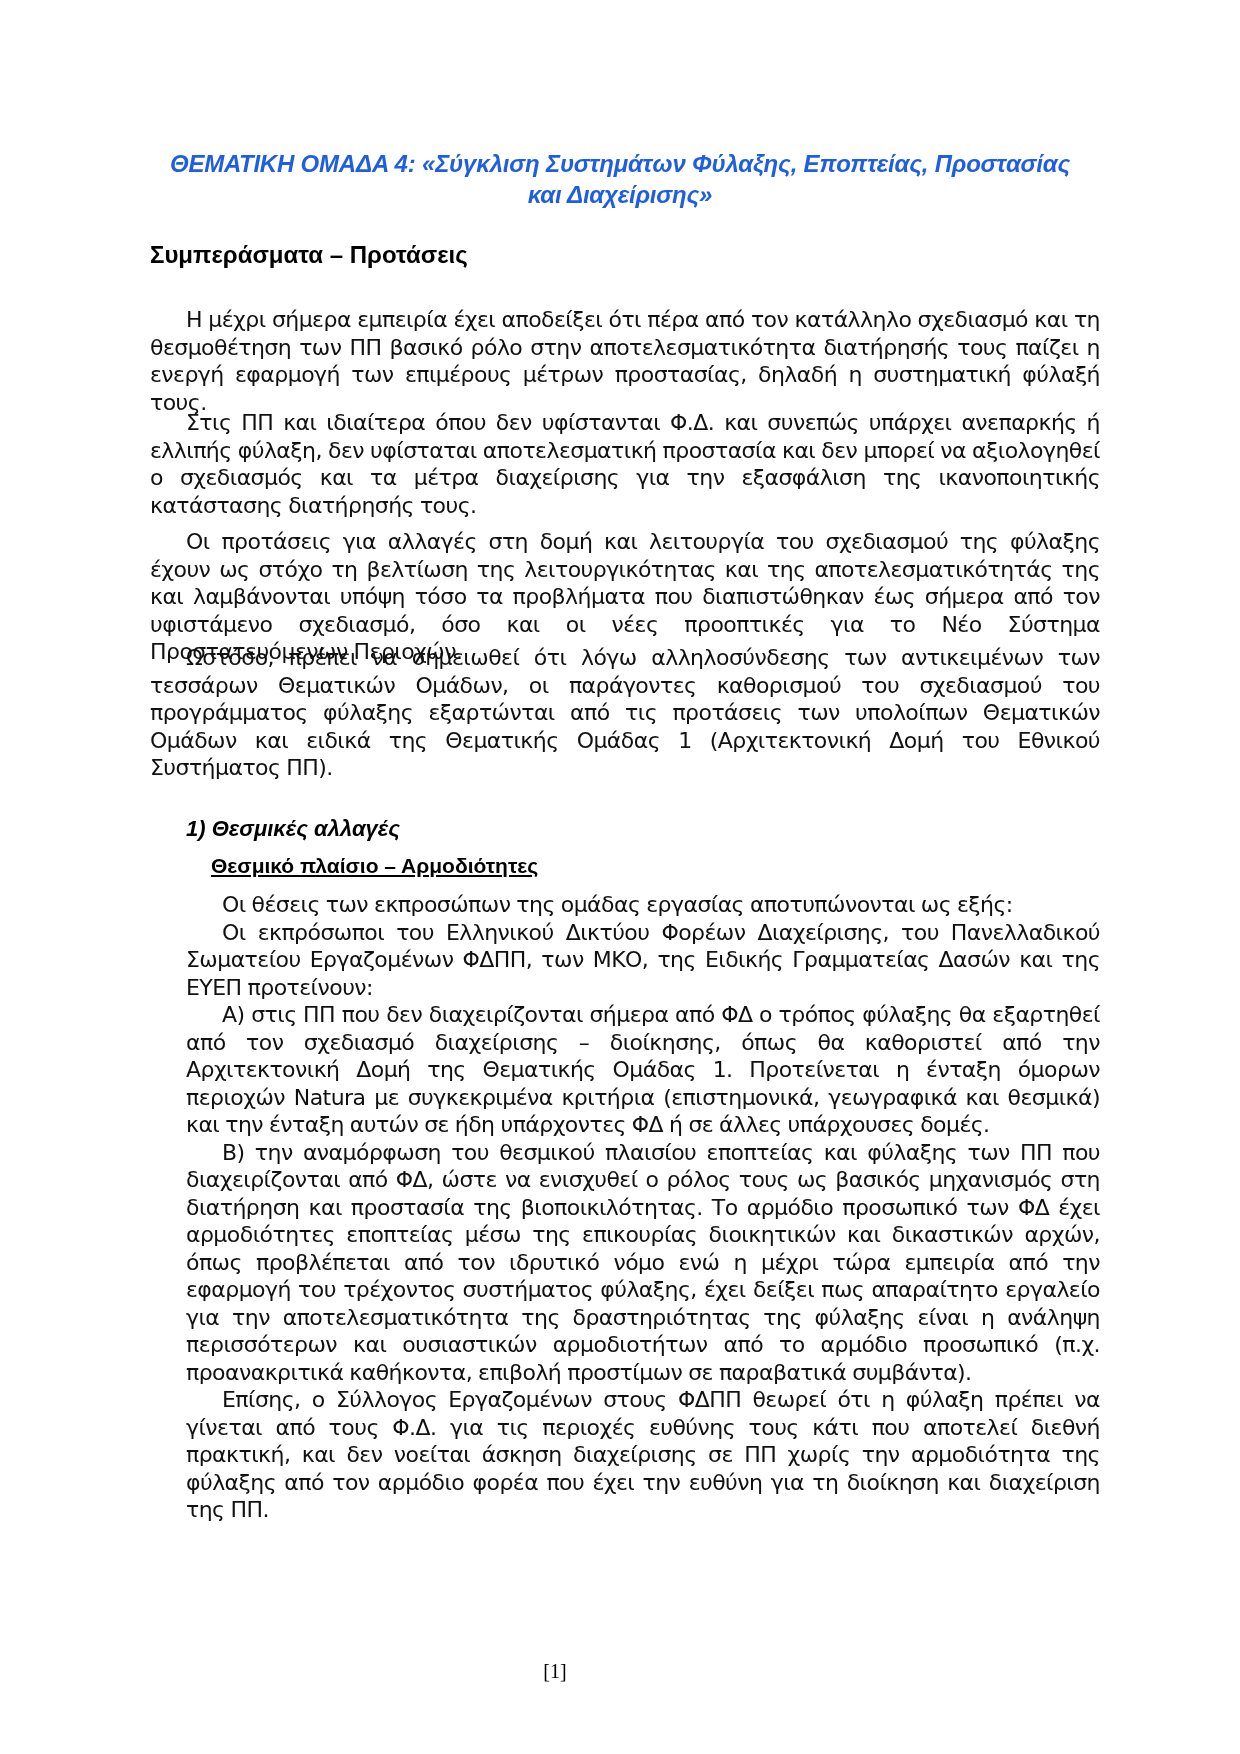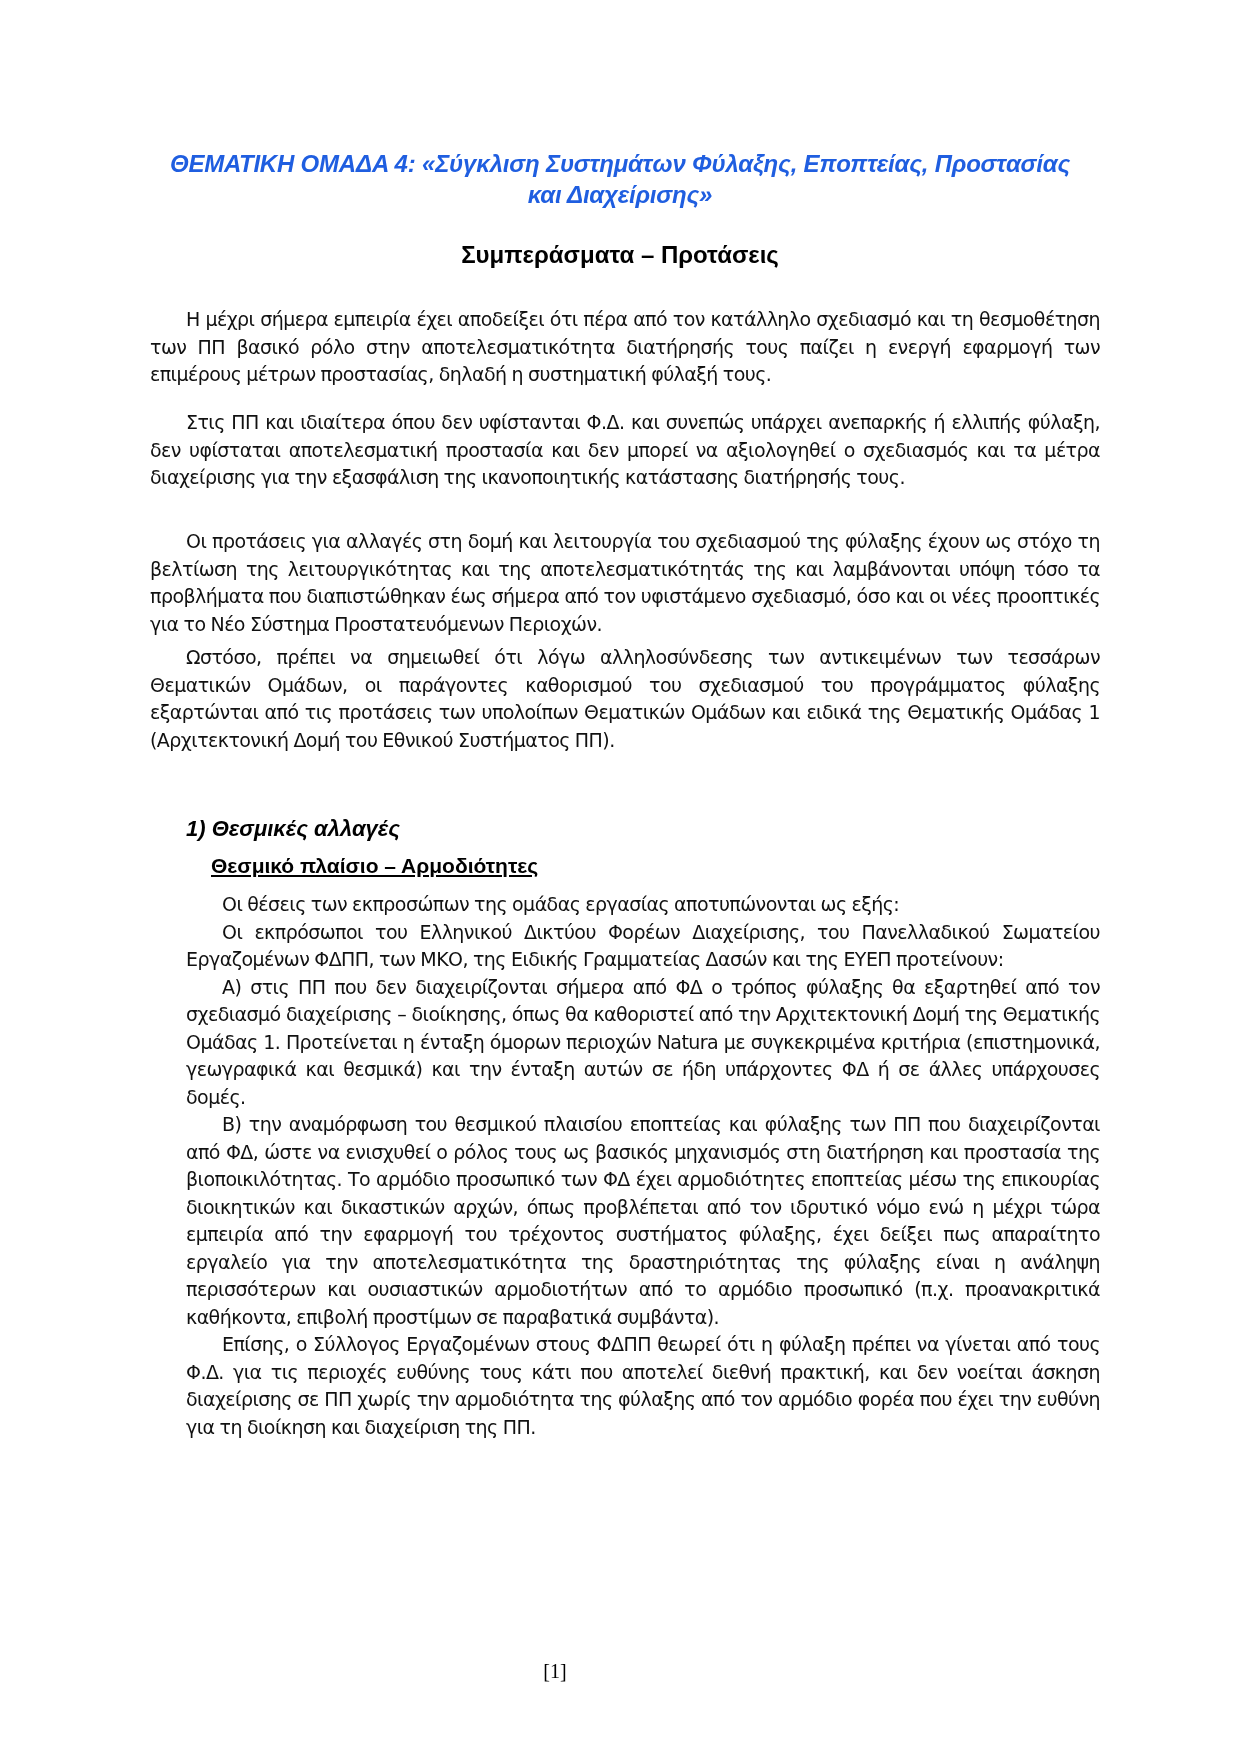--- a/index.html
+++ b/index.html
@@ -11,26 +11,26 @@
   }
   .title {
     position: absolute; left: 150px; top: 148px; width: 940px;
     text-align: center; font-style: italic; font-weight: bold;
     font-size: 24px; line-height: 31px; color: #1f5ee0;
     font-family: "Liberation Sans", "DejaVu Sans", sans-serif;
     letter-spacing: -0.2px;
   }
   .subtitle {
     position: absolute; left: 150px; top: 240px; width: 940px;
-    text-align: center; font-weight: bold; font-size: 24px; line-height: 30px;
+    font-weight: bold; font-size: 24px; line-height: 30px;
     font-family: "Liberation Sans", sans-serif;
   }
   .body-text {
     position: absolute; left: 150px; width: 950px;
-    font-family: "DejaVu Sans", sans-serif; font-size: 19px; line-height: 27.5px;
+    font-family: "DejaVu Sans", sans-serif; font-size: 22px; line-height: 27.5px;
     letter-spacing: -0.55px; word-spacing: -0.5px;
     text-align: justify; text-align-last: left; color: #111;
   }
   .ind { text-indent: 36px; }
   .p { margin: 0; }
   .heading-italic {
     position: absolute; left: 186px; top: 815px;
     font-family: "Liberation Sans", sans-serif; font-style: italic; font-weight: bold;
     font-size: 22px; line-height: 28px;
   }

